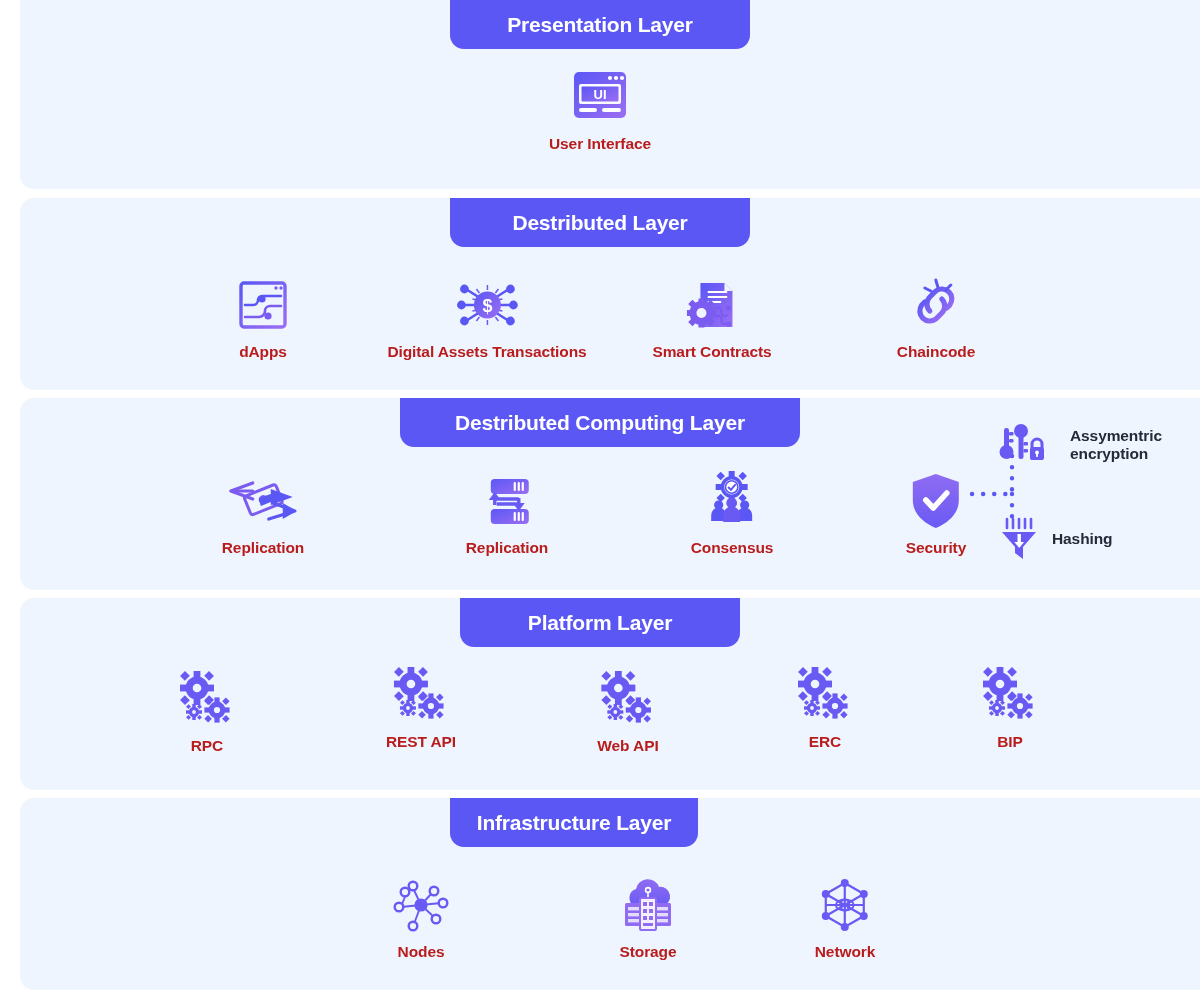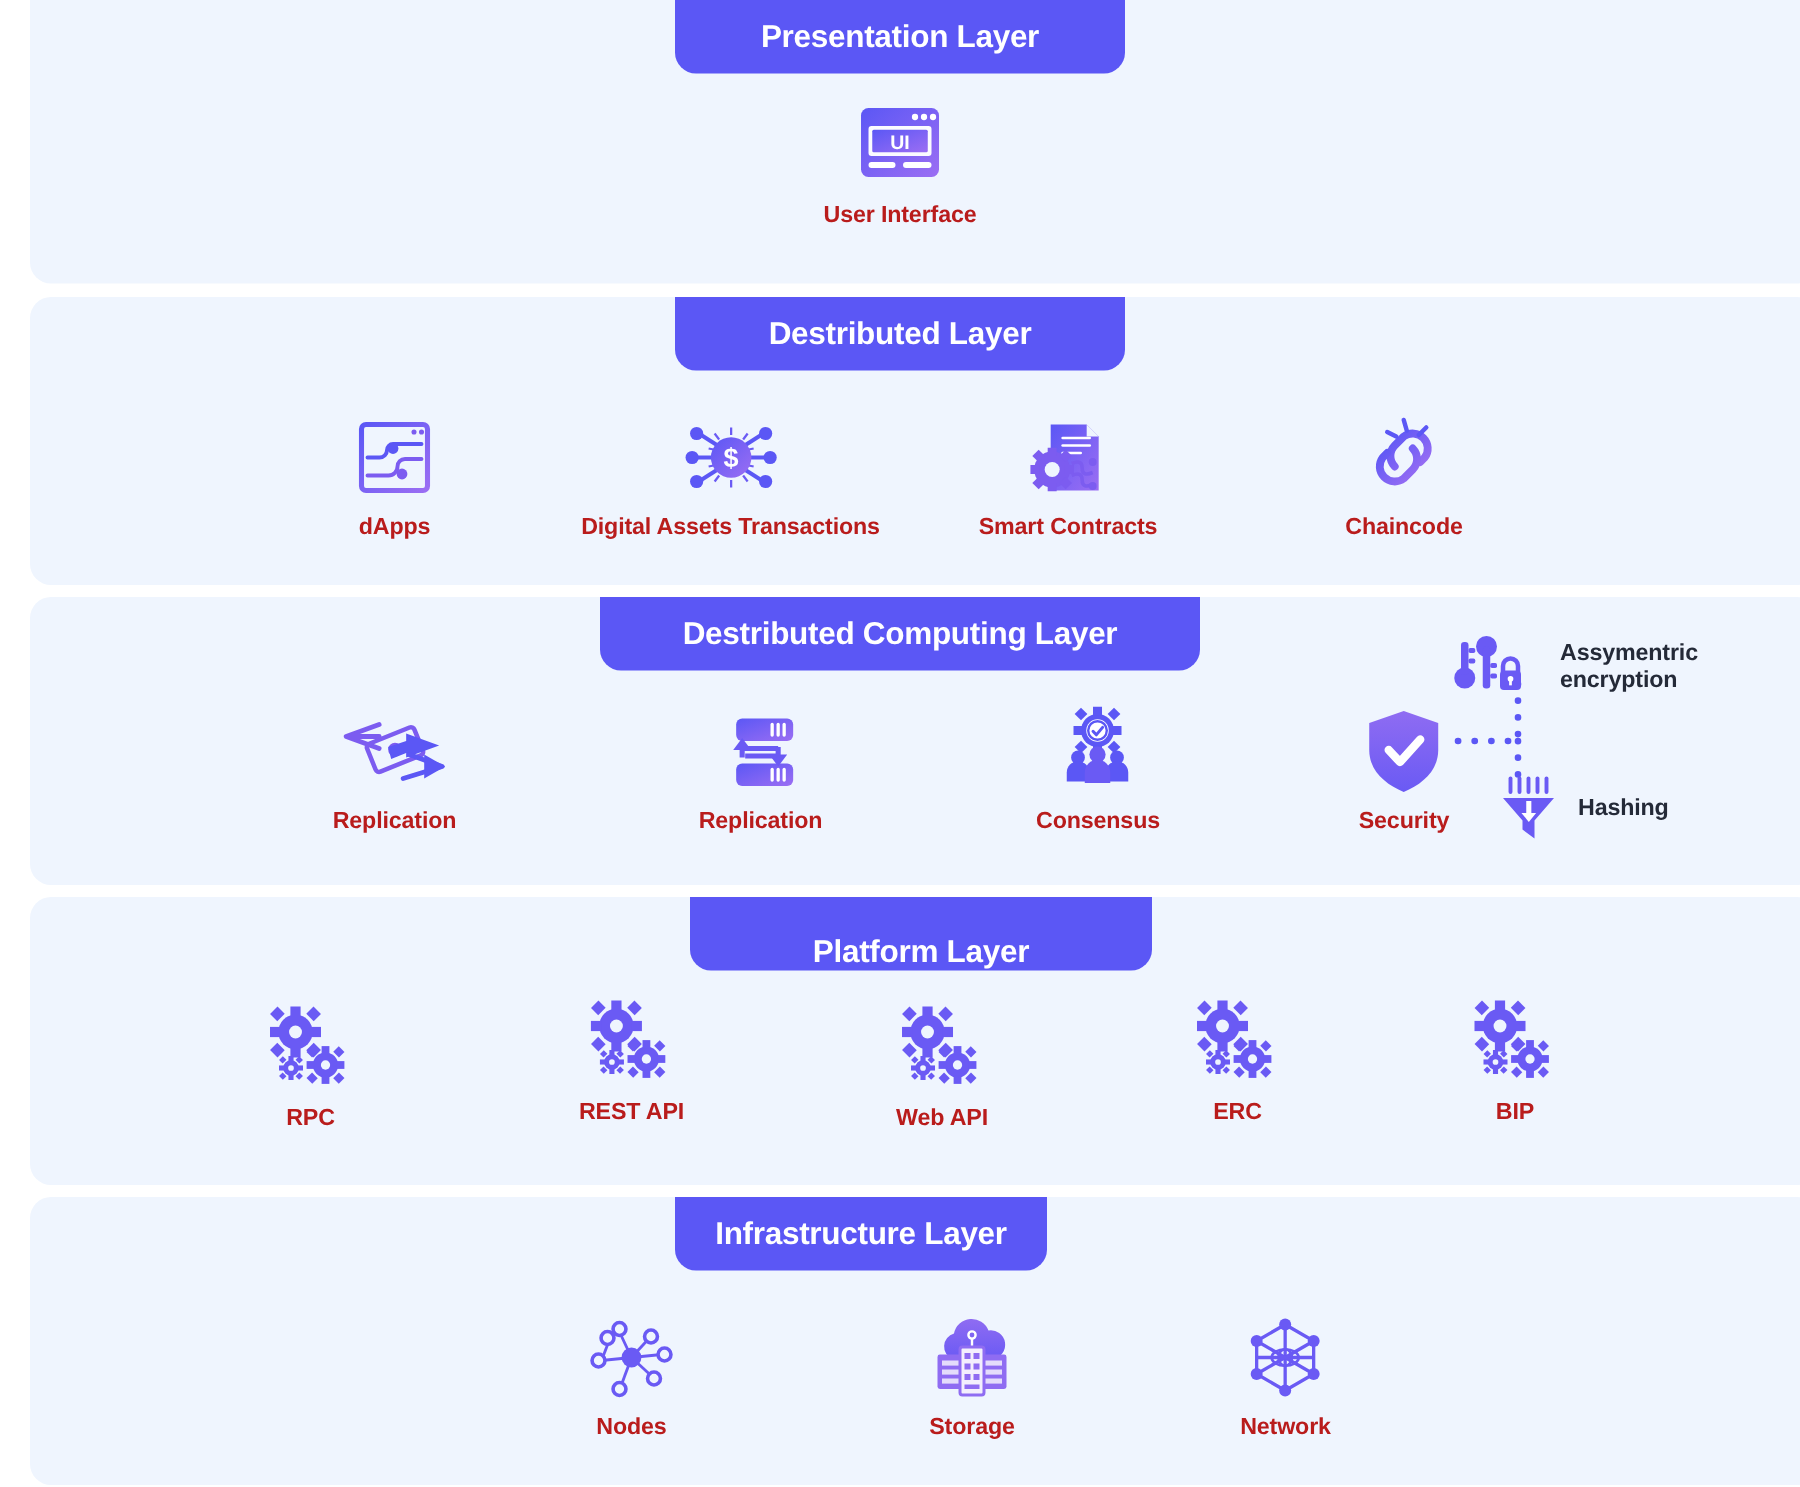--- a/index.html
+++ b/index.html
@@ -340,21 +340,21 @@
     </div>
 
     <svg class="dotline" style="left:930px; top:40px;" width="90" height="120" viewBox="0 0 90 120">
       <g stroke="#5b57f5" stroke-width="4.4" stroke-linecap="round" stroke-dasharray="0.1 11">
         <line x1="22" y1="56" x2="62" y2="56"></line>
         <line x1="62" y1="18" x2="62" y2="56"></line>
         <line x1="62" y1="56" x2="62" y2="84"></line>
       </g>
     </svg>
 
-    <div class="item-side" style="left:948px; top:24px;gap:24px;">
+    <div class="item-side" style="left:978px; top:24px;gap:24px;">
       <span class="glyph" style="height:46px;">
         <svg width="48" height="46" viewBox="0 0 48 46">
           <g fill="#6a5af4">
             <circle cx="8.5" cy="30" r="7"></circle>
             <rect x="6" y="6" width="5" height="22" rx="2.2"></rect>
             <rect x="11" y="10" width="4.5" height="3.4" rx="1.2"></rect>
             <rect x="11" y="17" width="4.5" height="3.4" rx="1.2"></rect>
           </g>
           <g fill="#6a5af4">
             <circle cx="23" cy="9" r="7"></circle>
@@ -388,21 +388,21 @@
             <rect x="19.5" y="18" width="3.4" height="10"></rect>
             <path d="M16.3 26 L21.2 32 L26.1 26 Z"></path>
           </g>
         </svg>
       </span>
       <span class="caption">Hashing</span>
     </div>
   </div>
 
   <div class="layer" style="top:598px; height:192px;">
-    <div class="layer-pill" style="left:440px; width:308px;align-items:flex-end;">
+    <div class="layer-pill" style="left:440px; width:280px;">
       <span>Platform Layer</span>
     </div>
 
     <div class="item" style="left:187px; top:72px;">
       <span class="glyph">
         <svg width="60" height="58" viewBox="0 0 60 58">
           <g fill="#6a5af4">
             <g transform="translate(20,18)">
               <circle cx="0" cy="0" r="11.5"></circle>
               <rect x="-3.4" y="-17" width="6.8" height="7"></rect>
@@ -687,21 +687,21 @@
               <rect x="30" y="33" width="4" height="4"></rect>
             <rect x="24" y="40" width="4" height="4"></rect>
               <rect x="30" y="40" width="4" height="4"></rect>
             <rect x="24" y="47" width="10" height="3"></rect>
           </g>
         </svg>
       </span>
       <span class="caption">Storage</span>
     </div>
 
-    <div class="item" style="left:825px; top:78px;margin-left:12px;">
+    <div class="item" style="left:825px; top:78px;">
       <span class="glyph">
         <svg width="58" height="58" viewBox="0 0 58 58">
           <g stroke="#6a5af4" stroke-width="2.2" fill="none">
             <polygon points="29,7 48,18 48,40 29,51 10,40 10,18"></polygon>
             <line x1="29" y1="7" x2="29" y2="51"></line>
             <line x1="10" y1="18" x2="48" y2="40"></line>
             <line x1="48" y1="18" x2="10" y2="40"></line>
             <line x1="10" y1="29" x2="48" y2="29"></line>
           </g>
           <g stroke="#6a5af4" stroke-width="1.8" fill="none">

